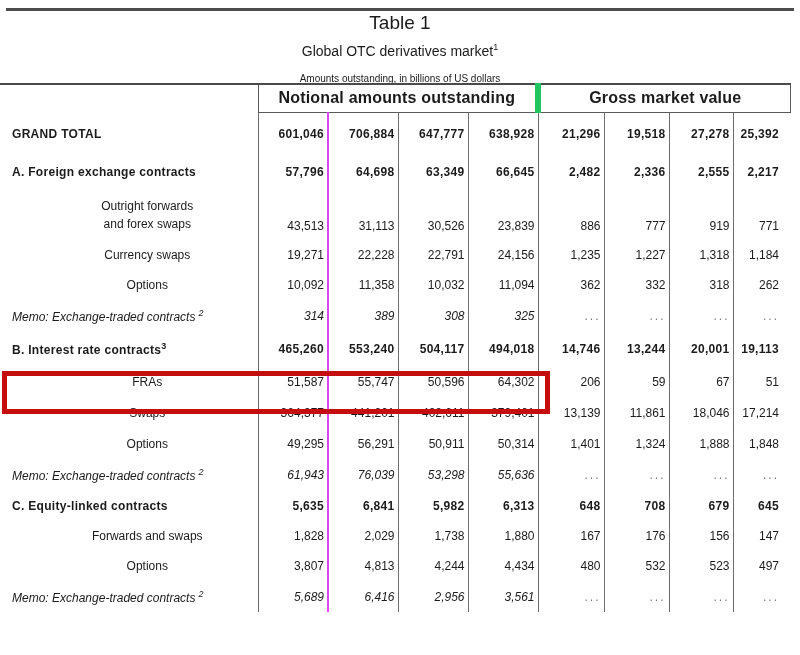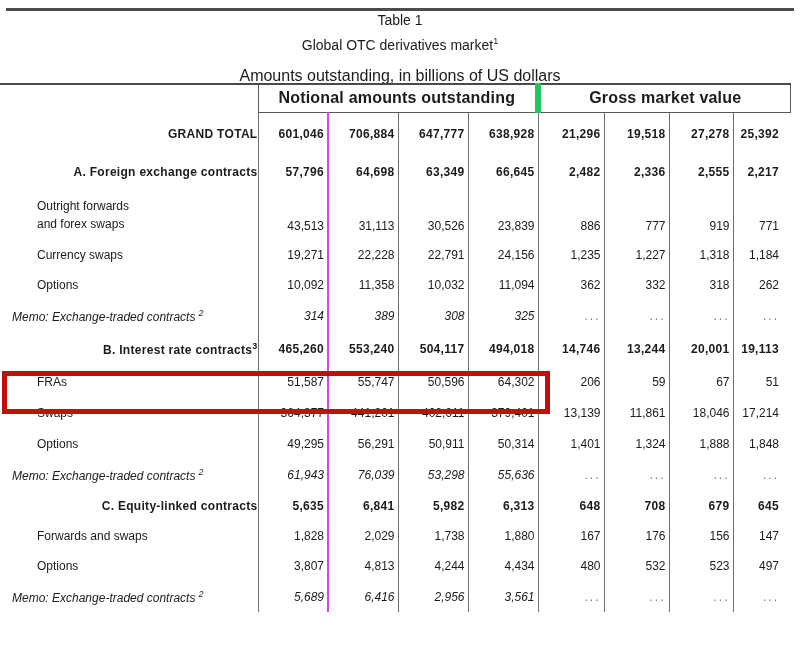--- a/index.html
+++ b/index.html
@@ -13,23 +13,23 @@
     font-family: "Liberation Sans", "DejaVu Sans", sans-serif;
     color: #1b1b1b;
   }
   .top-rule {
     position: absolute;
     top: 8px; left: 6px; right: 6px;
     height: 3px;
     background: #4c4c4c;
   }
   .title-block { position: absolute; top: 12px; left: 0; width: 100%; text-align: center; }
-  .t-line1 { font-size: 14px; margin-bottom: 8px; }
+  .t-line1 { font-size: 19px; margin-bottom: 8px; }
   .t-line2 { font-size: 14px; margin-bottom: 14px; }
-  .t-line3 { font-size: 16px; margin-top: 9px; }
+  .t-line3 { font-size: 10px; margin-top: 9px; }
   .t-line2 sup { font-size: 9px; }
 
   table.main {
     position: absolute;
     top: 83px; left: 0;
     width: 790px;
     border-collapse: collapse;
     table-layout: fixed;
     font-size: 12px;
   }
@@ -53,22 +53,22 @@
   
   td.lbl { text-align: left; padding-left: 12px; }
   td.num {
     text-align: right; padding-right: 3px;
     border-left: 1px solid #6e6e6e;
     white-space: nowrap;
   }
   td.num.thick { border-left: 2px solid #d946ef; }
   td.num.lastcol { padding-right: 11px; }
 
-  tr.sect td.lbl, tr.sect td.num { font-weight: bold; letter-spacing: 0.3px; text-align: right; }
-  tr.sub td.lbl { padding-left: 37px; }
+  tr.sect td.lbl, tr.sect td.num { font-weight: bold; letter-spacing: 0.3px; }
+  tr.sub td.lbl { padding-left: 37px; text-align: center; }
   tr.memo td.lbl, tr.memo td.num { font-style: italic; }
   td.lbl sup { font-size: 9px; font-weight: inherit; }
   tr.memo td.lbl sup { margin-left: 3px; }
   td.num .dots { color: #7a7a7a; letter-spacing: 2px; font-style: normal; }
 
   
   tr.h44 { height: 44px; } tr.h34 { height: 34px; }
   tr.h32 { height: 32px; } tr.h31 { height: 31px; }
   tr.h30 { height: 30px; } tr.h52 { height: 52px; }
   tr.twoline td { vertical-align: bottom; padding-bottom: 7px; }

